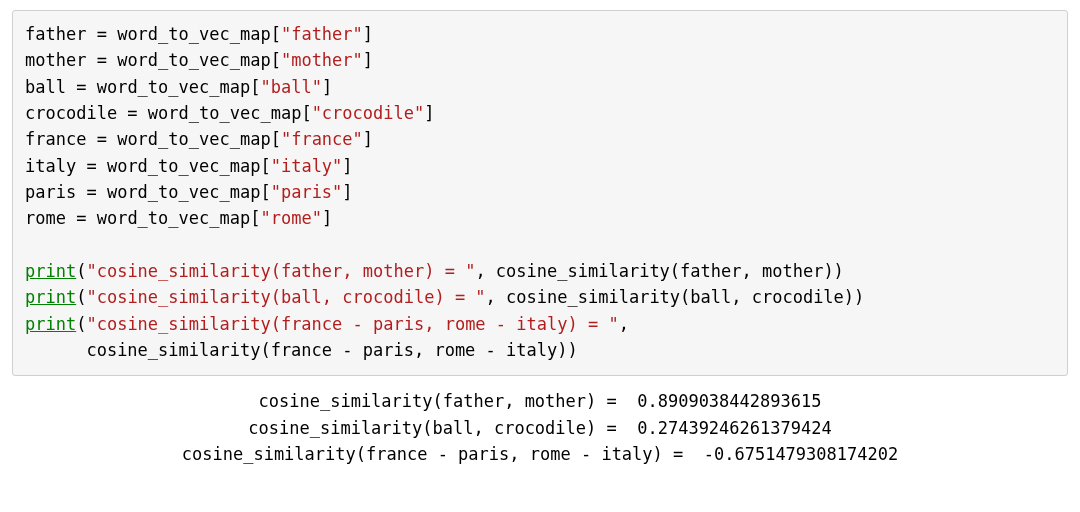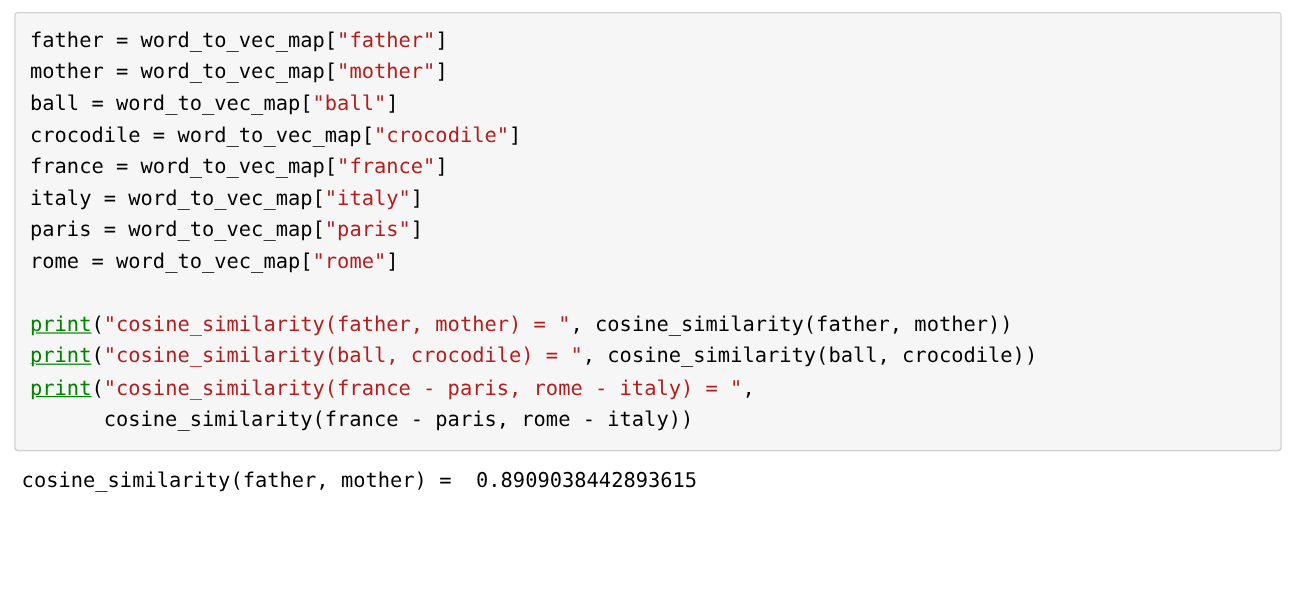--- a/index.html
+++ b/index.html
@@ -16,29 +16,30 @@
   .cell {
     margin: 10px 12px 6px 12px;
     border: 1px solid #cfcfcf;
     border-radius: 3px;
     background: #f6f6f6;
     padding: 10px 12px 12px 12px;
   }
   .out {
     margin: 6px 12px 0 12px;
     padding: 6px 6px 0 6px;
+    text-align: center;
   }
   pre, code { margin: 0; white-space: pre; }        
   .tok-str   { color: #b21e1e; }        
   .tok-print { color: #008100; text-decoration: underline; }
   .s         { white-space: pre; }
   .line { display: block; }
 </style>
 </head>
 <body>
 
 <div class="cell">
 <pre><span class="line"><span>father</span><span class="s"> = </span><span>word_to_vec_map</span><span>[</span><span class="tok-str">"father"</span><span>]</span></span><span class="line"><span>mother</span><span class="s"> = </span><span>word_to_vec_map</span><span>[</span><span class="tok-str">"mother"</span><span>]</span></span><span class="line"><span>ball</span><span class="s"> = </span><span>word_to_vec_map</span><span>[</span><span class="tok-str">"ball"</span><span>]</span></span><span class="line"><span>crocodile</span><span class="s"> = </span><span>word_to_vec_map</span><span>[</span><span class="tok-str">"crocodile"</span><span>]</span></span><span class="line"><span>france</span><span class="s"> = </span><span>word_to_vec_map</span><span>[</span><span class="tok-str">"france"</span><span>]</span></span><span class="line"><span>italy</span><span class="s"> = </span><span>word_to_vec_map</span><span>[</span><span class="tok-str">"italy"</span><span>]</span></span><span class="line"><span>paris</span><span class="s"> = </span><span>word_to_vec_map</span><span>[</span><span class="tok-str">"paris"</span><span>]</span></span><span class="line"><span>rome</span><span class="s"> = </span><span>word_to_vec_map</span><span>[</span><span class="tok-str">"rome"</span><span>]</span></span><span class="line"> </span><span class="line"><span class="tok-print">print</span><span>(</span><span class="tok-str">"cosine_similarity(father, mother) = "</span><span>, </span><span>cosine_similarity(father, mother))</span></span><span class="line"><span class="tok-print">print</span><span>(</span><span class="tok-str">"cosine_similarity(ball, crocodile) = "</span><span>, </span><span>cosine_similarity(ball, crocodile))</span></span><span class="line"><span class="tok-print">print</span><span>(</span><span class="tok-str">"cosine_similarity(france - paris, rome - italy) = "</span><span>,</span></span><span class="line"><span class="s">      </span><span>cosine_similarity(france - paris, rome - italy))</span></span></pre>
 </div>
 
 <div class="out">
-<pre><span class="line">cosine_similarity(father, mother) =  0.8909038442893615</span></pre>
+<pre><span class="line">cosine_similarity(father, mother) =  0.8909038442893615</span><span class="line">cosine_similarity(ball, crocodile) =  0.27439246261379424</span><span class="line">cosine_similarity(france - paris, rome - italy) =  -0.6751479308174202</span></pre>
 </div>
 
 </body></html>

